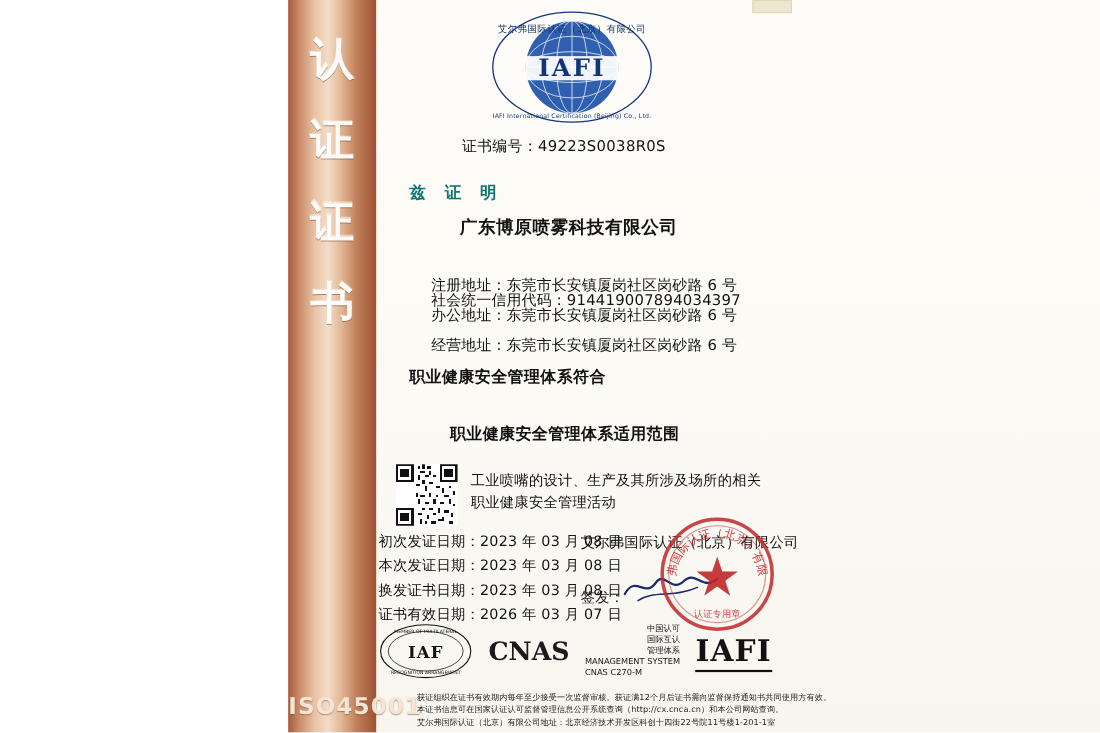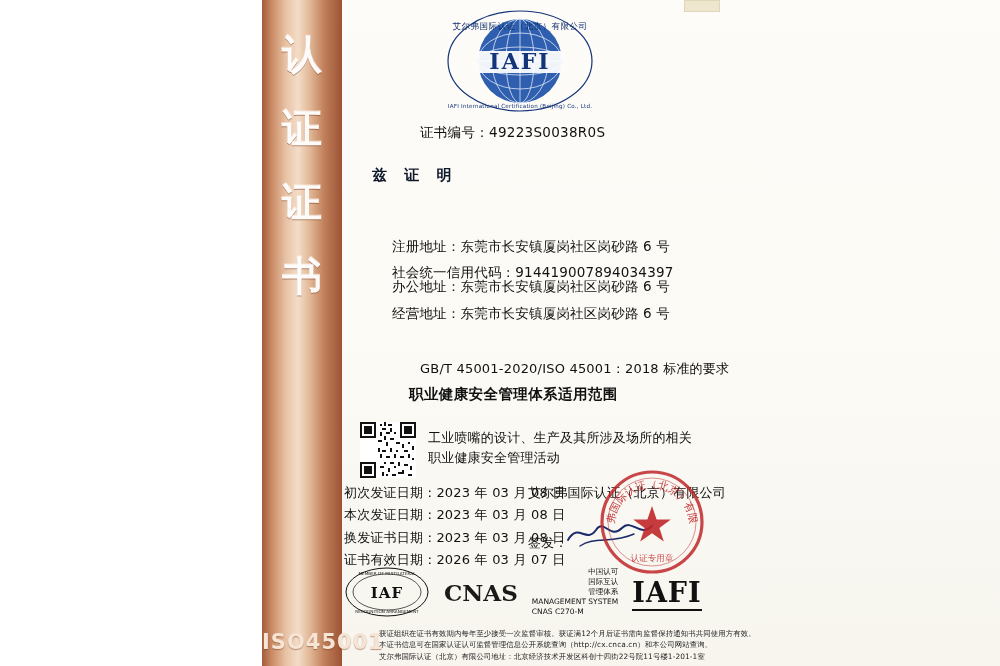--- a/index.html
+++ b/index.html
@@ -66,32 +66,32 @@
   .logo-sub{
     position:absolute;bottom:4px;left:0;width:150px;text-align:center;
     font-size:5.6px;color:#14347a;letter-spacing:.2px;
   }
   .cert-no{
     position:absolute;left:420px;top:124px;
     font-size:13.5px;color:#111;letter-spacing:.3px;
   }
   .hereby{
     position:absolute;left:372px;top:166px;
-    font-size:15px;font-weight:700;color:#0f172a;letter-spacing:6px;
+    font-size:15px;font-weight:700;color:#0f766e;letter-spacing:6px;
   }
   .company{
     position:absolute;left:418px;top:197px;
     font-size:16px;font-weight:700;color:#111;letter-spacing:.5px;
   }
   .row{
     position:absolute;left:392px;
     font-size:13.5px;color:#111;letter-spacing:.2px;
   }
   .r1{top:224px;margin-top:40px;}
-  .r2{top:238px;}
+  .r2{top:251px;}
   .r3{top:278px;}
   .r4{top:305px;}
   .sect{
     position:absolute;left:372px;
     font-size:14.5px;font-weight:700;color:#111;letter-spacing:.4px;
   }
   .s1{top:333px;}
   .std{
     position:absolute;left:420px;top:360px;
     font-size:13px;color:#111;letter-spacing:.2px;
@@ -191,27 +191,28 @@
         <text x="75" y="60" text-anchor="middle" font-family="DejaVu Serif, Liberation Serif, serif" font-size="22" font-weight="bold" fill="#14347a" letter-spacing="2">IAFI</text>
       </svg>
       <div class="logo-top-cn">艾尔弗国际认证（北京）有限公司</div>
       <div class="logo-sub">IAFI International Certification (Beijing) Co., Ltd.</div>
     </div>
   </div>
 
   <div class="cert-no">证书编号：49223S0038R0S</div>
 
   <div class="hereby">兹 证 明</div>
+  <div class="company">广东博原喷雾科技有限公司</div>
 
   <div class="row r1">社会统一信用代码：914419007894034397</div>
   <div class="row r2">注册地址：东莞市长安镇厦岗社区岗砂路 6 号</div>
   <div class="row r3">办公地址：东莞市长安镇厦岗社区岗砂路 6 号</div>
   <div class="row r4">经营地址：东莞市长安镇厦岗社区岗砂路 6 号</div>
 
-  <div class="std">GB/T 45001-2020/ISO 45001：2018 标准的要求</div>
+  <div class="sect s1">职业健康安全管理体系符合</div>
   <div class="sect s2">职业健康安全管理体系适用范围</div>
   <div class="scope">工业喷嘴的设计、生产及其所涉及场所的相关职业健康安全管理活动</div>
 
   <div class="qr">
     <svg width="56" height="56" viewBox="0 0 28 28" shape-rendering="crispEdges">
       <rect width="28" height="28" fill="#fff"></rect>
       <g fill="#111">
         <rect x="0" y="0" width="8" height="8"></rect>
           <rect x="1" y="1" width="6" height="6" fill="#fff"></rect>
           <rect x="2" y="2" width="4" height="4"></rect>

